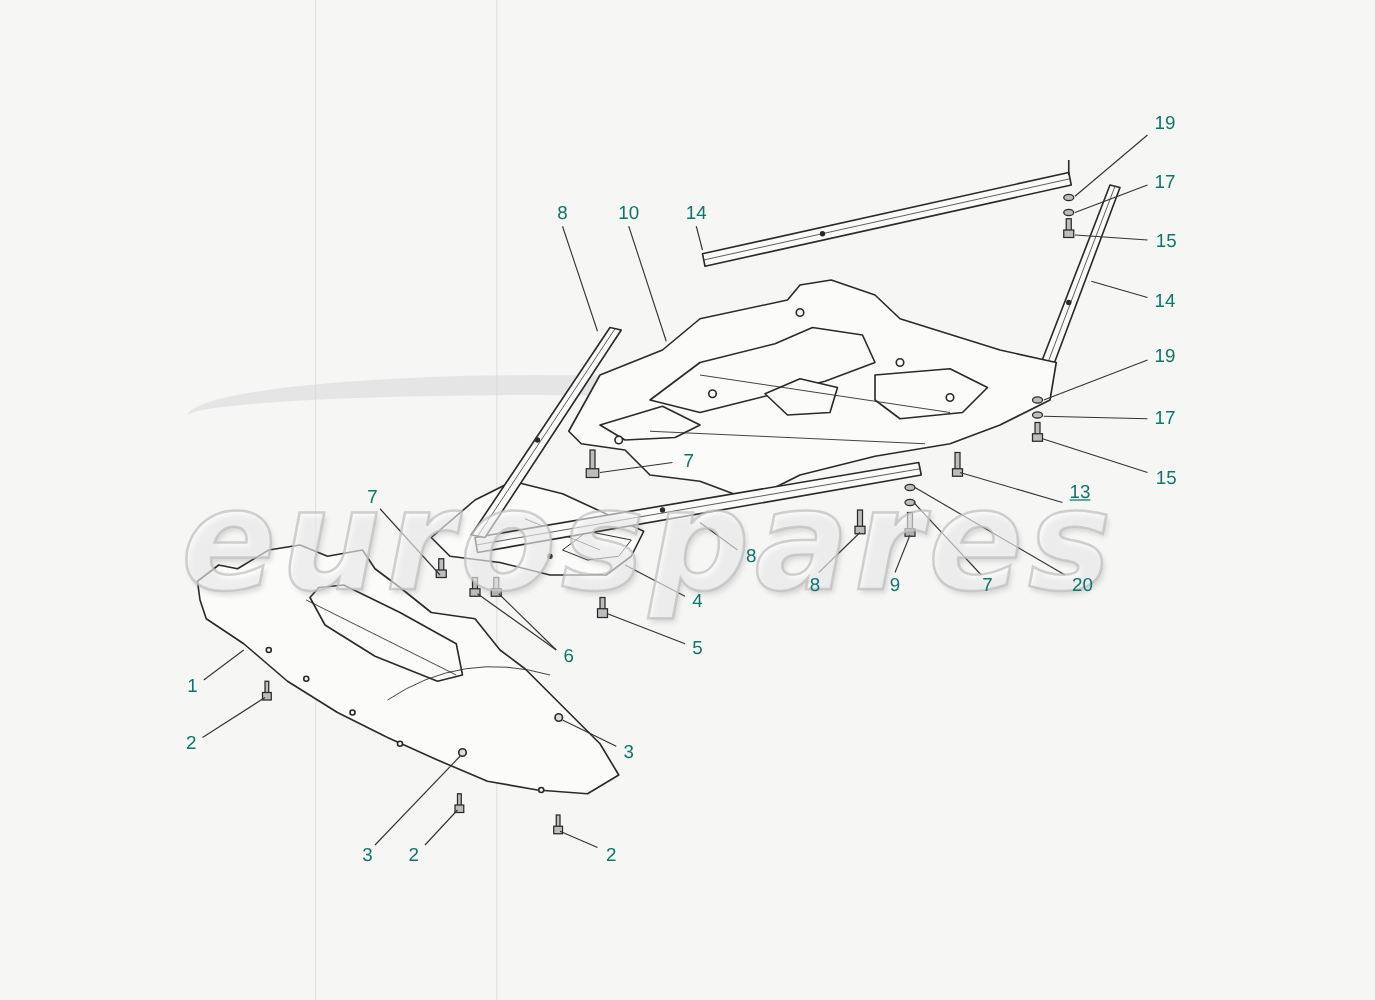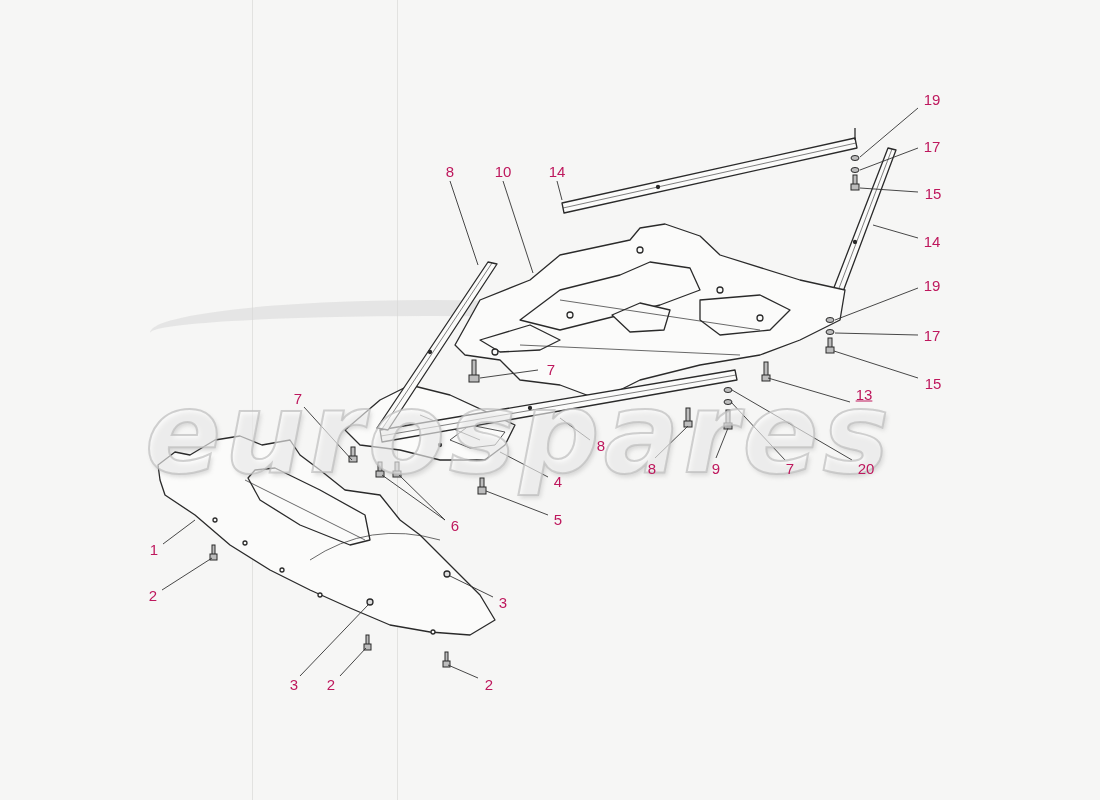--- a/index.html
+++ b/index.html
@@ -9,21 +9,21 @@
     font-family: "Liberation Sans", sans-serif;
     position: relative;
   }
   .page-fold {
     position: absolute; top: 0; width: 1px; height: 800px;
     background: #e2e2e0;
   }
   svg.diagram { position: absolute; left: 0; top: 0; }
   .callout {
     position: absolute;
-    font-size: 15px; color: #be185d;
+    font-size: 15px; color: #0f766e;
     font-family: "Liberation Sans", sans-serif;
     transform: translate(-50%, -50%);
     line-height: 1;
   }
   .watermark {
     position: absolute; left: 145px; top: 377px;
     font-size: 112px; font-style: italic; font-weight: bold;
     letter-spacing: 4px;
     color: rgba(255,255,255,0.55);
     -webkit-text-stroke: 2px rgba(190,190,190,0.7);

